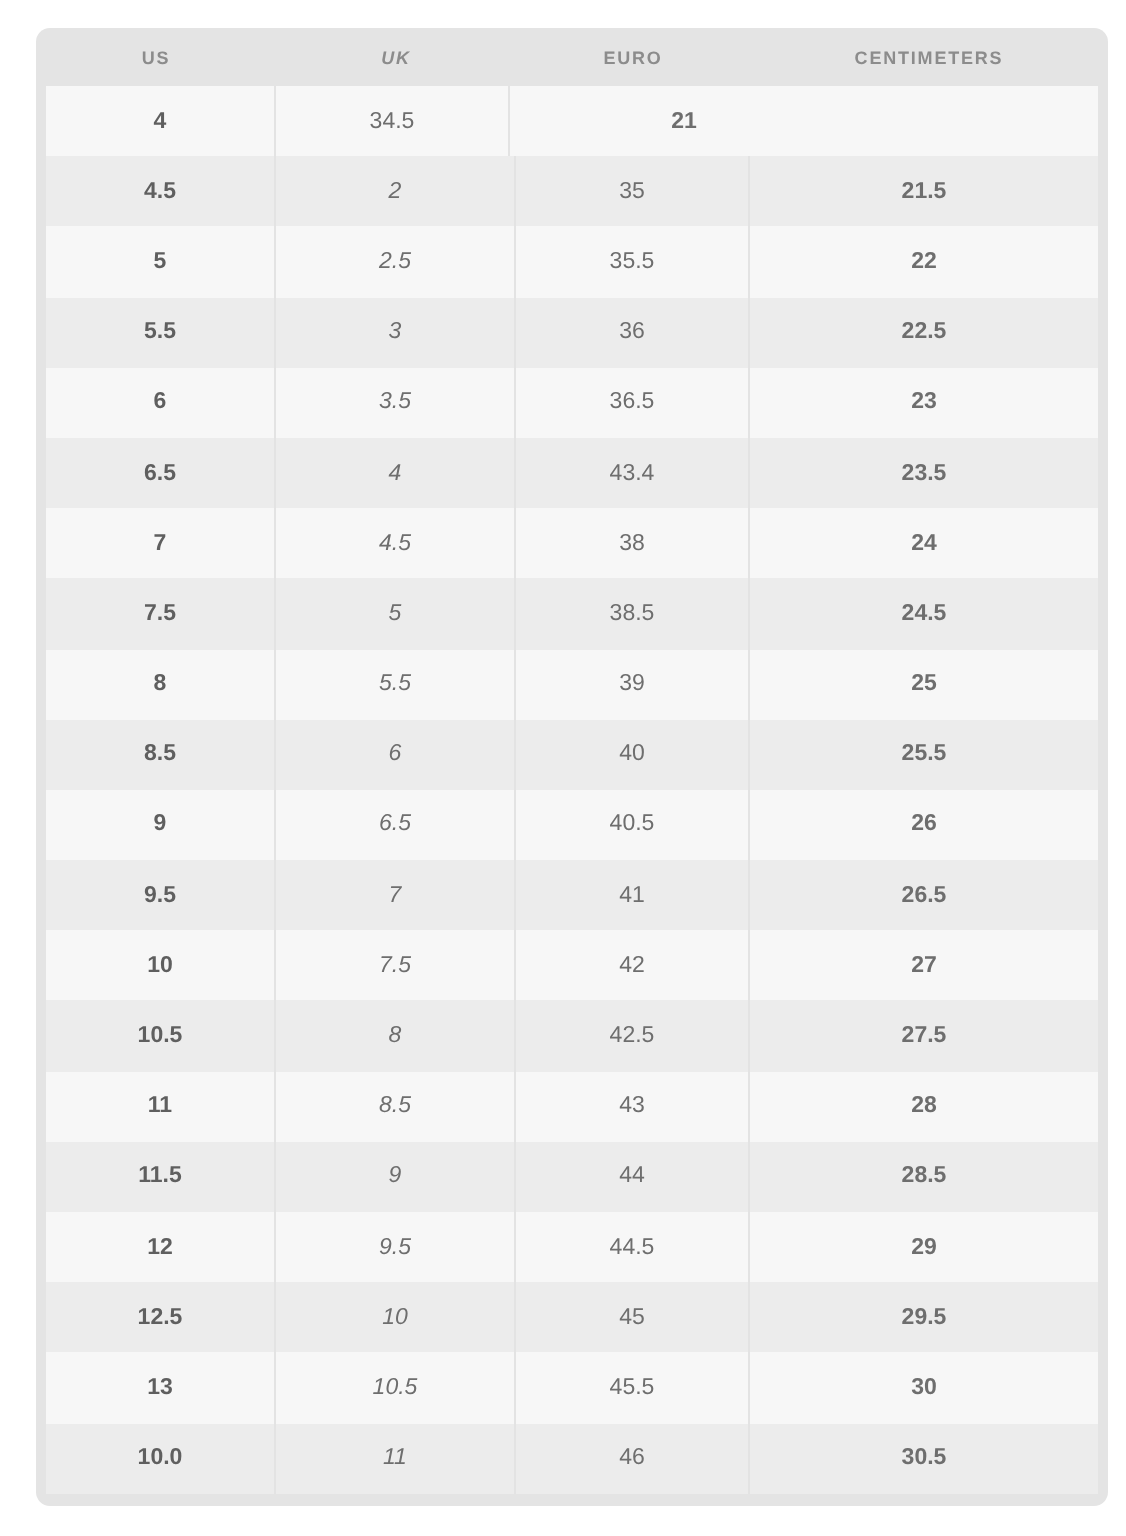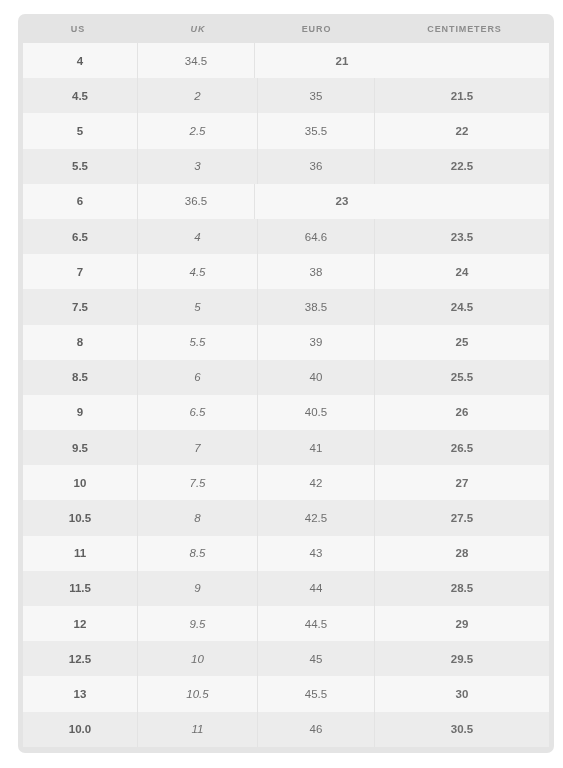--- a/index.html
+++ b/index.html
@@ -130,27 +130,28 @@
           <div class="cell col-cm">22</div>
         </div>
         <div class="chart-row even">
           <div class="cell col-us us">5.5</div>
           <div class="cell col-uk">3</div>
           <div class="cell col-eu">36</div>
           <div class="cell col-cm">22.5</div>
         </div>
         <div class="chart-row odd">
           <div class="cell col-us us">6</div>
+          <div class="cell col-uk">3.5</div>
           <div class="cell col-eu">36.5</div>
           <div class="cell col-cm">23</div>
         </div>
         <div class="chart-row even">
           <div class="cell col-us us">6.5</div>
           <div class="cell col-uk">4</div>
-          <div class="cell col-eu">64.6</div>
+          <div class="cell col-eu">43.4</div>
           <div class="cell col-cm">23.5</div>
         </div>
         <div class="chart-row odd">
           <div class="cell col-us us">7</div>
           <div class="cell col-uk">4.5</div>
           <div class="cell col-eu">38</div>
           <div class="cell col-cm">24</div>
         </div>
         <div class="chart-row even">
           <div class="cell col-us us">7.5</div>

